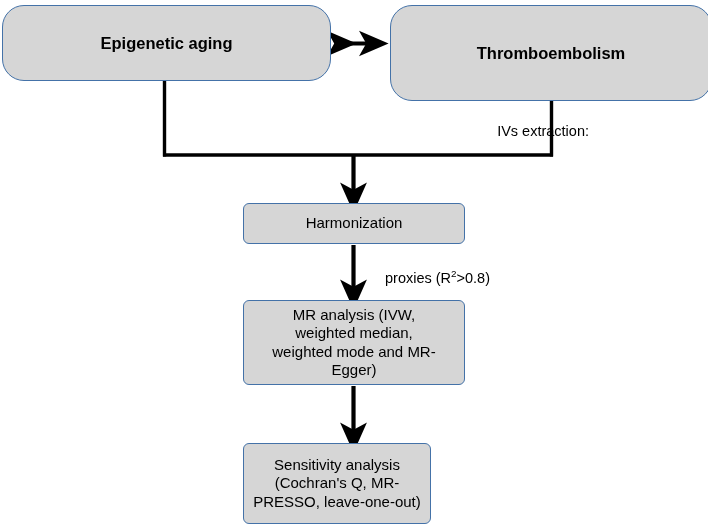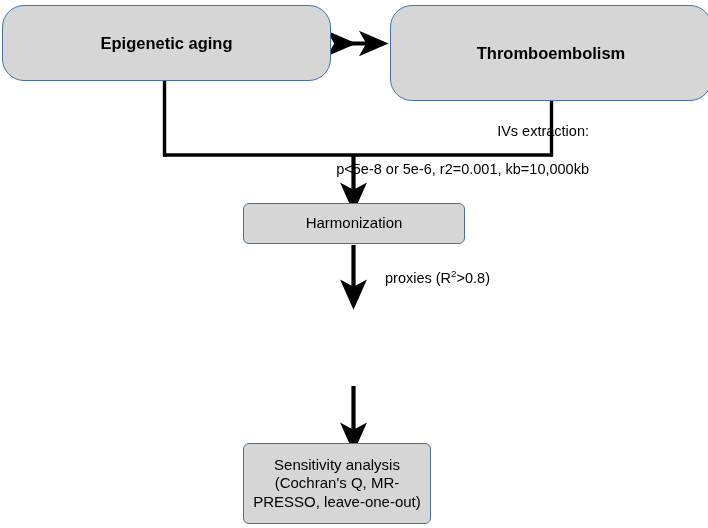--- a/index.html
+++ b/index.html
@@ -100,31 +100,36 @@
   <div class="node top" style="left:2px; top:5px; width:329px; height:76px;">
     <span class="label">Epigenetic aging</span>
   </div>
 
   <div class="node top" style="left:390px; top:5px; width:322px; height:96px;">
     <span class="label">Thromboembolism</span>
   </div>
 
   <div class="annot" style="left:229px; top:103px; width:360px;text-align:right;">
     <div>IVs extraction:</div>
-    <div>p&lt;5e-8 or 5e-6, r2=0.001, kb=10,000kb</div>
   </div>
 
   <div class="node step" style="left:243px; top:203px; width:222px; height:41px;">
     <span class="label">Harmonization</span>
   </div>
 
   <div class="annot" style="left:385px; top:250px; width:230px;">
     <div><span>proxies (R</span><sup>2</sup><span>&gt;0.8)</span></div>
   </div>
 
+  <div class="node step" style="left:243px; top:300px; width:222px; height:85px;">
+    <span class="label">MR analysis (IVW,
+weighted median,
+weighted mode and MR-
+Egger)</span>
+  </div>
 
   <div class="node step" style="left:243px; top:443px; width:188px; height:81px;">
     <span class="label">Sensitivity analysis
 (Cochran's Q, MR-
 PRESSO, leave-one-out)</span>
   </div>
 
 </div>
 
 </body></html>

